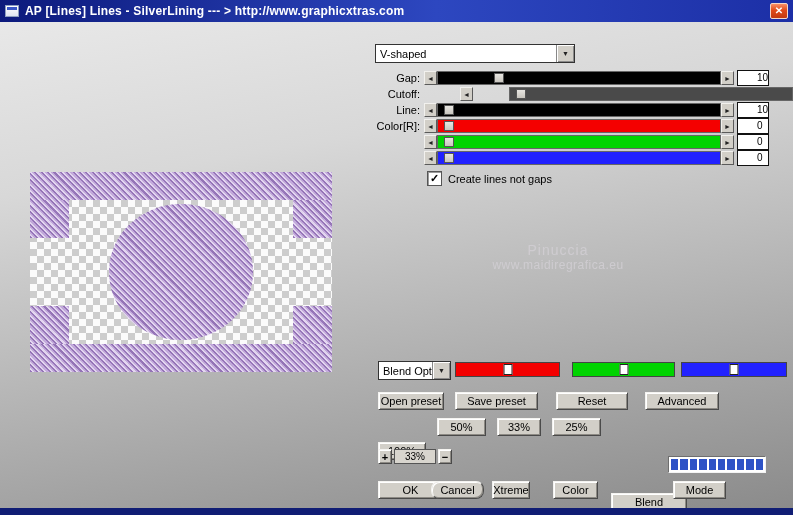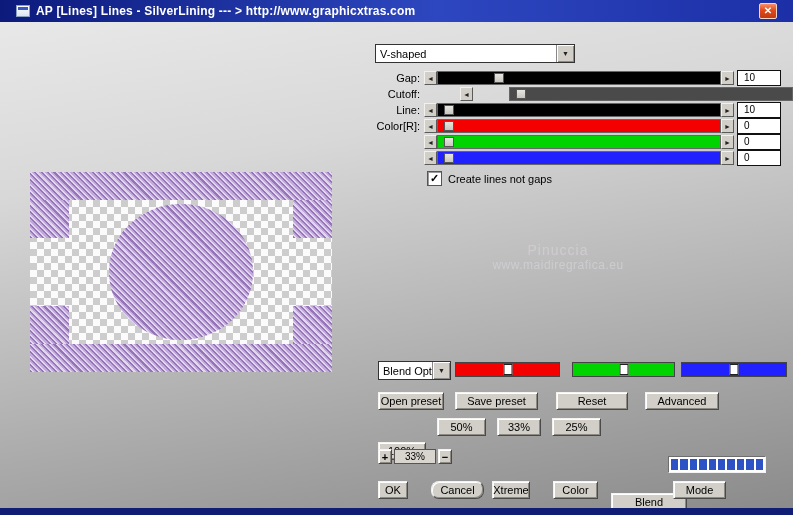--- a/index.html
+++ b/index.html
@@ -2,21 +2,21 @@
 <html><head>
 <meta charset="utf-8">
 <style>
   html,body{margin:0;padding:0;}
   body{width:793px;height:515px;font-family:"Liberation Sans",sans-serif;background:#000;}
   .window{position:relative;width:793px;height:515px;background:#101d74;overflow:hidden;}
 
   
   .titlebar{position:absolute;left:0;top:0;width:100%;height:22px;
     background:linear-gradient(90deg,#0c1a7c 0%,#2d47c0 55%,#1c2fa6 100%);
-    display:flex;align-items:center;gap:6px;padding:0 16px;box-sizing:border-box;justify-content:center;}
+    display:flex;align-items:center;gap:6px;padding:0 5px;box-sizing:border-box;justify-content:center;}
   .app-icon{width:14px;height:12px;background:linear-gradient(#ffffff,#dfe5f2);
     border:1px solid #8ea0c0;box-sizing:border-box;flex:0 0 auto;}
   .app-icon::before{content:"";display:block;height:3px;background:#3a57c8;margin:1px;}
   .title-text{color:#fff;font-size:12px;font-weight:bold;white-space:nowrap;letter-spacing:.2px;}
   .close-btn{margin-left:auto;width:18px;height:16px;
     background:linear-gradient(180deg,#fa8f66,#e04a1a 45%,#c23a10);
     border:1px solid #f3d6c8;border-radius:2px;color:#fff;font-size:10px;font-weight:bold;
     display:flex;align-items:center;justify-content:center;padding:0;line-height:1;cursor:pointer;}
 
   
@@ -49,22 +49,22 @@
 
   
   .srow{position:absolute;left:368px;height:14px;display:flex;align-items:stretch;}
   .slabel{width:52px;text-align:right;font-size:11px;line-height:14px;padding-right:4px;color:#000;flex:0 0 auto;}
   .abtn{width:13px;height:14px;font-size:7px;line-height:1;padding:0;background:#d2cfc8;
     border:1px solid;border-color:#f2f1ee #5a5a5a #5a5a5a #f2f1ee;color:#222;cursor:pointer;flex:0 0 auto;}
   .track{position:relative;width:284px;height:14px;border:1px solid #666;box-sizing:border-box;
     background:#000;flex:0 0 auto;}
   .thumb{position:absolute;top:1px;bottom:1px;width:10px;
     background:linear-gradient(#e8e6e1,#c9c6bf);border:1px solid #555;box-sizing:border-box;}
-  .valbox{width:44px;height:16px;margin-left:3px;margin-top:-1px;background:#fff;border:1px solid #111;
-    font-size:10px;line-height:14px;padding-left:6px;box-sizing:border-box;color:#000;flex:0 0 auto;}
+  .valbox{width:32px;height:16px;margin-left:3px;margin-top:-1px;background:#fff;border:1px solid #111;
+    font-size:10px;line-height:14px;padding-left:19px;box-sizing:border-box;color:#000;flex:0 0 auto;}
 
   
   .check-row{position:absolute;left:427px;top:149px;display:flex;align-items:center;gap:6px;cursor:pointer;}
   .checkbox{width:13px;height:13px;background:#fff;border:1px solid #555;
     box-shadow:inset 1px 1px 0 #9a9a9a;display:flex;align-items:center;justify-content:center;}
   .checkmark{font-size:11px;font-weight:bold;line-height:1;color:#000;margin-top:-1px;}
   .check-label{font-size:11px;color:#000;}
 
   
   .watermark{position:absolute;left:448px;top:220px;width:220px;text-align:center;color:#d2cfd4;opacity:.85;}
@@ -230,21 +230,21 @@
         <div class="seg" style="background: rgb(45, 82, 198);"></div>
         <div class="seg" style="background: rgb(45, 82, 198);"></div>
         <div class="seg" style="background: rgb(45, 82, 198);"></div>
         <div class="seg" style="background: rgb(45, 82, 198);"></div>
         <div class="seg" style="background: rgb(45, 82, 198);"></div>
         <div class="seg" style="background: rgb(45, 82, 198);"></div>
         <div class="seg" style="background: rgb(45, 82, 198);"></div>
         <div class="seg" style="background: rgb(45, 82, 198);"></div>
       </div>
 
-    <button class="btn" style="left:378px;top:459px;width:30px;">OK</button>
+    <button class="btn" style="left:378px;top:459px;width:65px;">OK</button>
     <button class="btn" style="left:431px;top:459px;width:53px;border-radius:8px;">Cancel</button>
     <button class="btn" style="left:492px;top:459px;width:38px;">Xtreme</button>
     <button class="btn" style="left:553px;top:459px;width:45px;">Color</button>
     <button class="btn" style="left:611px;top:439px;width:76px;margin-top:32px;">Blend</button>
     <button class="btn" style="left:673px;top:459px;width:53px;">Mode</button>
 
   </div>
 
   <div class="bottom-edge"></div>
 </div>

